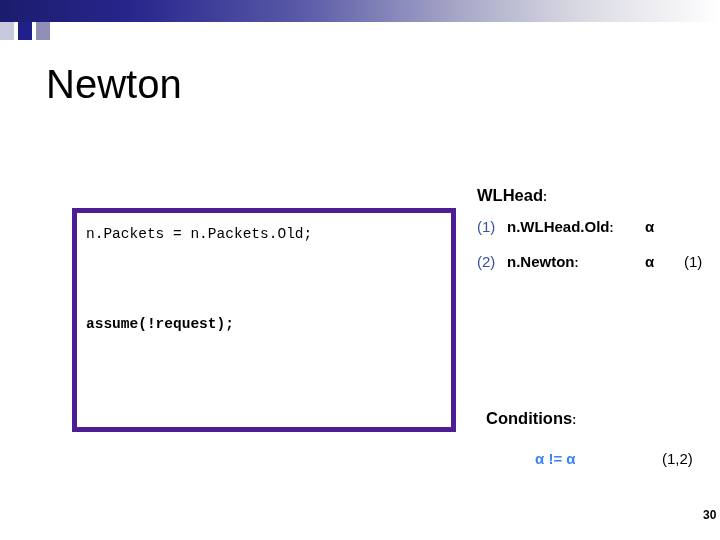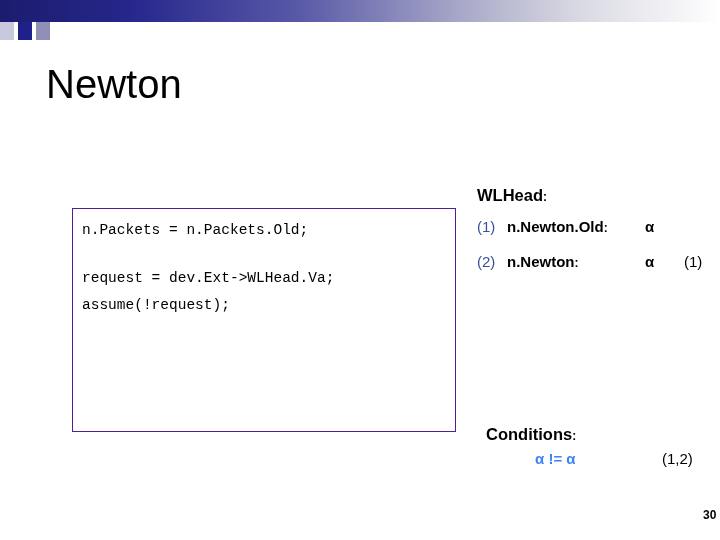--- a/index.html
+++ b/index.html
@@ -68,34 +68,34 @@
     margin-left: 6px;
   }
 
   
   .codebox {
     position: absolute;
     left: 72px;
     top: 208px;
     width: 384px;
     height: 224px;
-    border: 1px solid #4c1d95;
+    border: 5px solid #4c1d95;
     box-sizing: border-box;
   }
   .codeline {
     position: absolute;
     left: 9px;
     font-family: "Liberation Mono", "DejaVu Sans Mono", monospace;
     font-size: 14.5px;
     color: #000000;
     white-space: pre;
   }
   .cl0 { top: 13px; }
   .cl1 { top: 61px; }
-  .cl2 { top: 88px; }
+  .cl2 { top: 103px; font-weight: bold; }
   .cl3 { top: 153px; }
 
   
   .store-head {
     position: absolute;
     left: 477px;
     top: 186px;
     font-size: 16.5px;
     font-weight: bold;
     color: #000000;
@@ -148,21 +148,21 @@
     left: 207px;
     top: 0;
     color: #000000;
     font-size: 15px;
   }
 
   
   .cond-head {
     position: absolute;
     left: 486px;
-    top: 425px;
+    top: 409px;
     font-size: 16.5px;
     font-weight: bold;
     color: #000000;
   }
   .cond-head .colon {
     font-size: 12px;
     font-weight: bold;
   }
   .cond-expr {
     position: absolute;
@@ -199,29 +199,28 @@
   <div class="grad"></div>
   <div class="sq1"></div>
   <div class="sq2"></div>
   <div class="sq3"></div>
 </div>
 
 <div class="title">Newton</div>
 
 <div class="codebox">
   <div class="codeline cl0">n.Packets = n.Packets.Old;</div>
-  <div class="codeline cl1">request = dev.Ext-&gt;WLHead.Va;</div>
   <div class="codeline cl2">assume(!request);</div>
 </div>
 
 <div class="store-head"><span>WLHead</span><span class="colon">:</span></div>
 
 <div class="store-row sr0">
   <span class="store-idx">(1)</span>
-  <span class="store-name"><span>n.Newton.Old</span><span class="colon">:</span></span>
+  <span class="store-name"><span>n.WLHead.Old</span><span class="colon">:</span></span>
   <span class="store-val"><span>α</span><span class="sub"></span></span>
   <span class="store-tag"></span>
 </div>
 
 <div class="store-row sr1">
   <span class="store-idx">(2)</span>
   <span class="store-name"><span>n.Newton</span><span class="colon">:</span></span>
   <span class="store-val"><span>α</span><span class="sub"></span></span>
   <span class="store-tag">(1)</span>
 </div>

